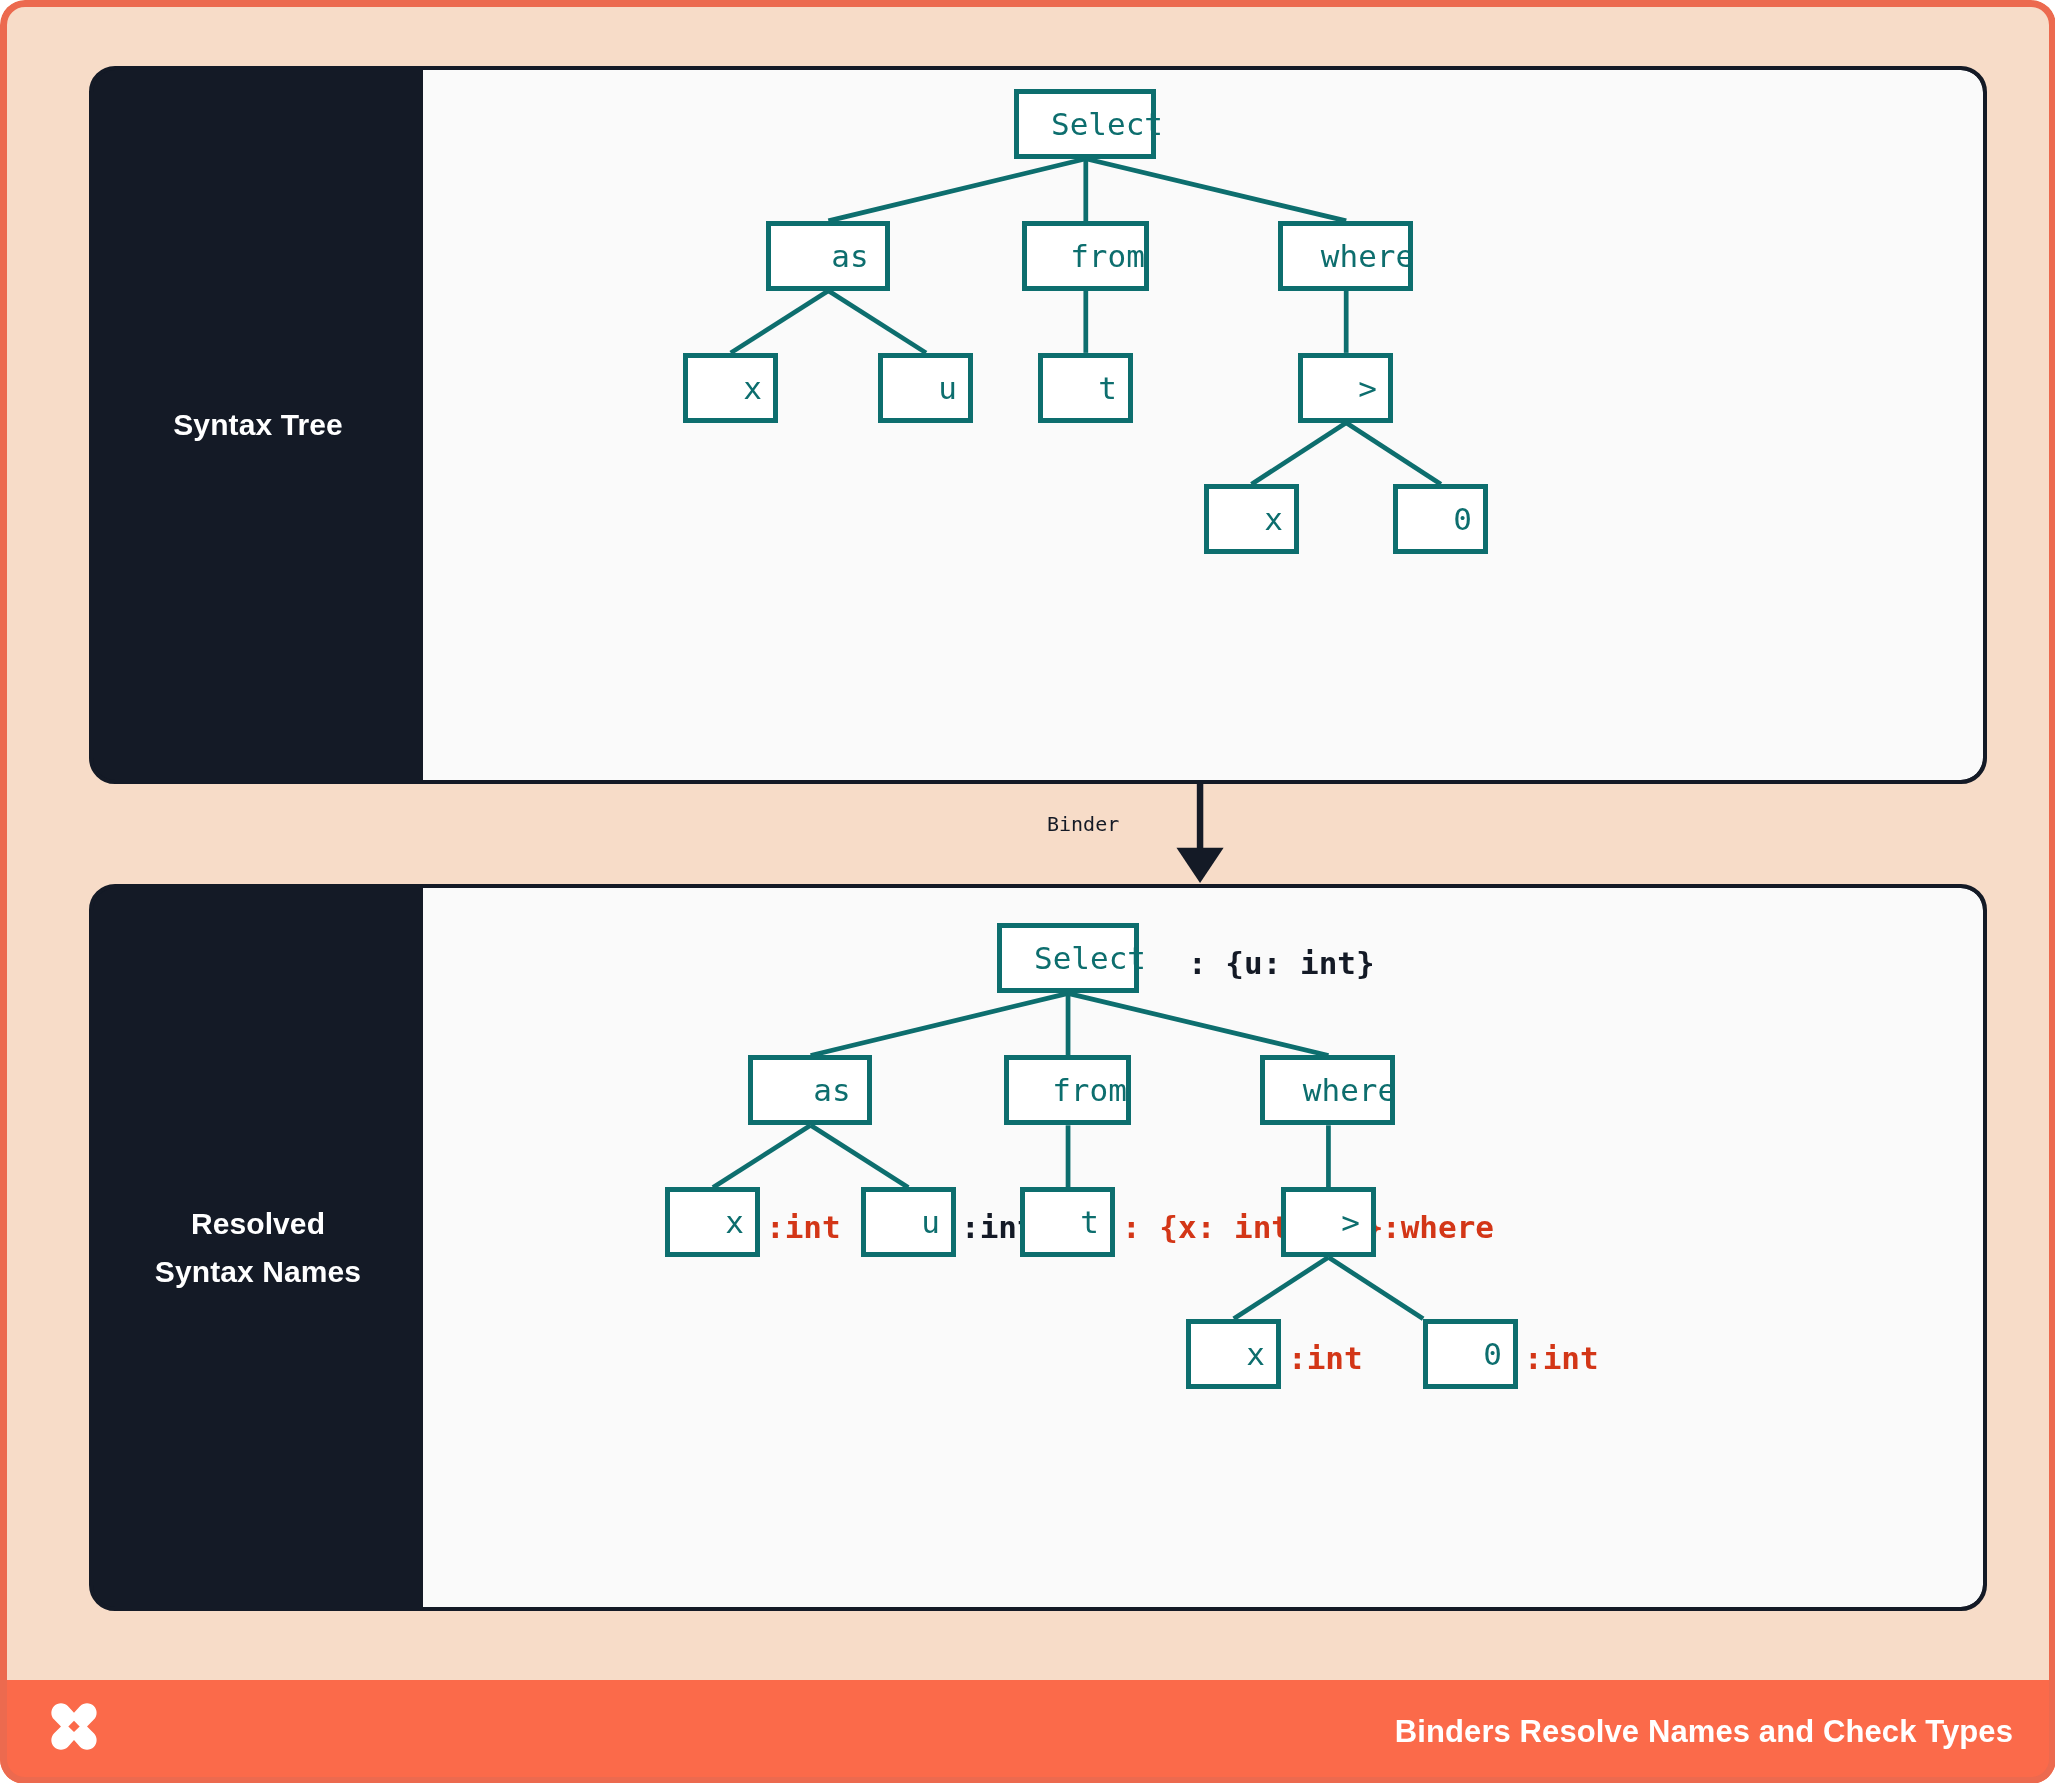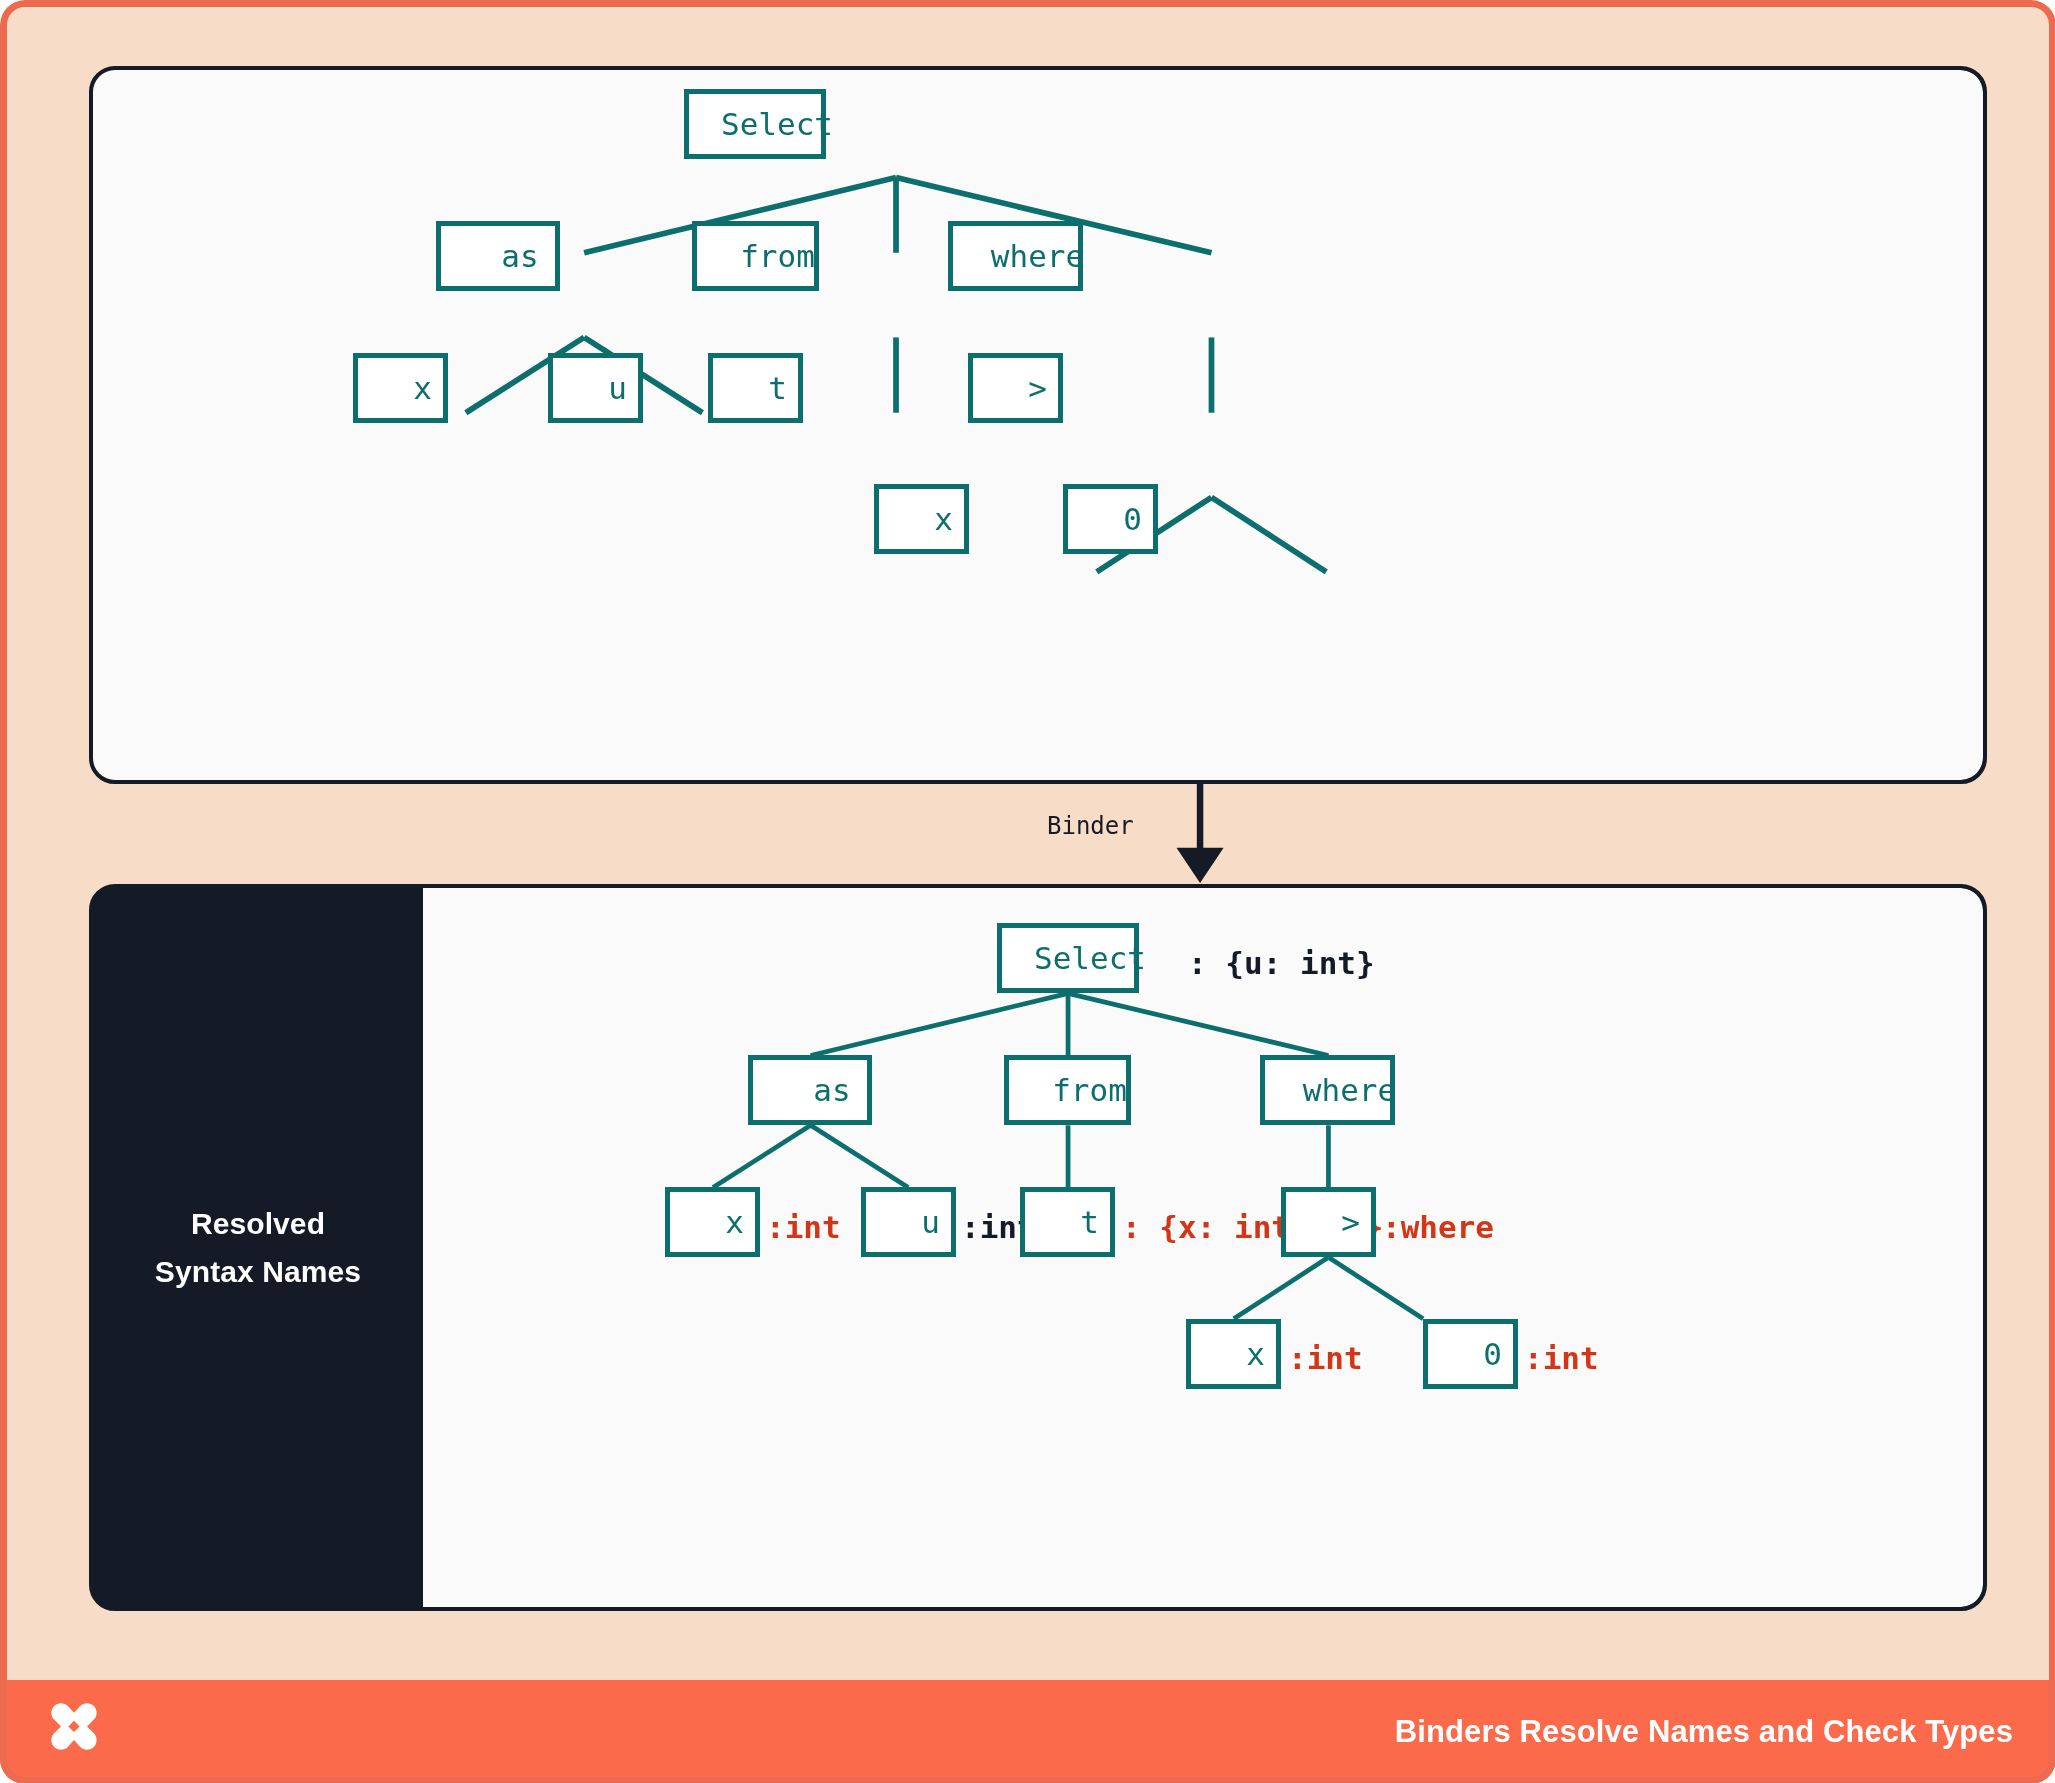--- a/index.html
+++ b/index.html
@@ -99,21 +99,21 @@
   #binder-zone {
     position: absolute;
     left: 89px; top: 784px;
     width: 1898px; height: 99px;
     z-index: 5;
   }
   #binder-label {
     position: absolute;
     left: 958px; top: 28px;
     font-family: "DejaVu Sans Mono", monospace;
-    font-size: 24px;
+    font-size: 20px;
     color: #141a26;
     white-space: nowrap;
   }
 
   
   #footer {
     position: absolute;
     left: 0; bottom: 0;
     width: 2056px; height: 104px;
     background: #fb6a4a;
@@ -131,20 +131,21 @@
     margin-left: 31px;
   }
   #brand-logo { width: 62px; height: 62px; display: block; }
 </style>
 </head>
 <body>
 
 <div id="poster">
 
   <div class="panel" id="panel-syntax-tree">
+    <div class="panel-label">Syntax Tree</div>
     <div class="panel-canvas">
 
       <svg class="edges" viewBox="0 0 2636 1198" preserveAspectRatio="none">
         <g stroke="#0d6e6e" stroke-width="8" fill="none">
           <line x1="1120" y1="150" x2="685" y2="255"></line>
           <line x1="1120" y1="150" x2="1120" y2="255"></line>
           <line x1="1120" y1="150" x2="1560" y2="255"></line>
           <line x1="685" y1="373" x2="520" y2="478"></line>
           <line x1="685" y1="373" x2="850" y2="478"></line>
           <line x1="1120" y1="373" x2="1120" y2="478"></line>

